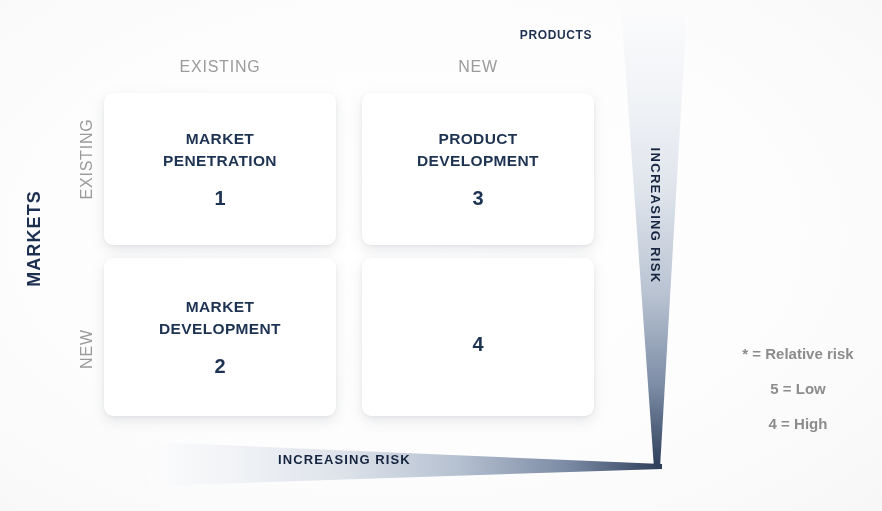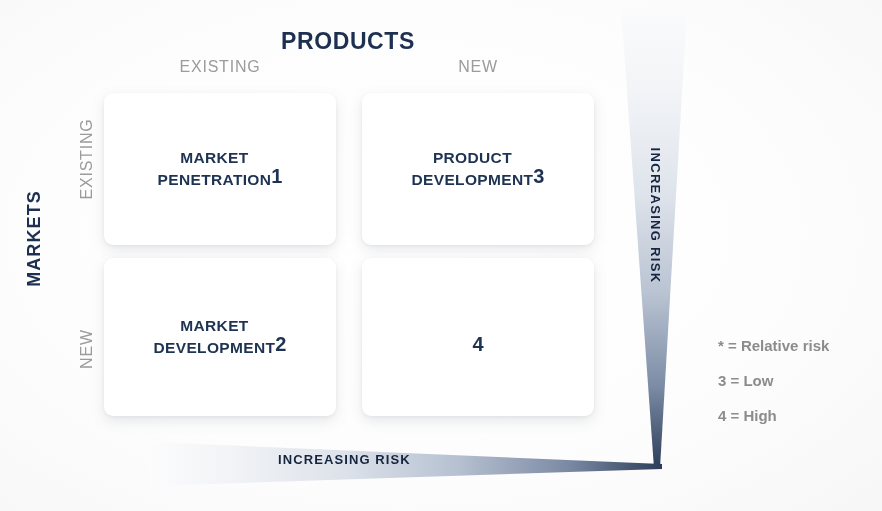--- a/index.html
+++ b/index.html
@@ -21,22 +21,22 @@
     background:
       radial-gradient(ellipse 700px 420px at 46% 46%, #ffffff 0%, #fdfdfd 55%, #f6f6f7 100%);
   }
 
   
   .products-title {
     position: absolute;
     left: 104px;
     top: 28px;
     width: 488px;
-    text-align: center;
-    font-size: 23px;
+    text-align: right;
+    font-size: 12px;
     font-weight: bold;
     letter-spacing: 0.6px;
     color: #1e3050;
   }
   .col-label {
     position: absolute;
     top: 58px;
     font-size: 16px;
     font-weight: normal;
     letter-spacing: 0.8px;
@@ -74,21 +74,21 @@
   .row-new      { left: 17px; top: 340px; width: 140px; }
 
   
   .card {
     position: absolute;
     background: #ffffff;
     border-radius: 9px;
     box-shadow: 0 5px 13px rgba(120,124,134,0.17),
                 0 1px 3px rgba(120,124,134,0.10);
     display: flex;
-    flex-direction: row;
+    flex-direction: column;
     align-items: center;
     justify-content: center;
   }
   .card-q1 { left: 104px; top: 93px;  width: 232px; height: 152px; }
   .card-q3 { left: 362px; top: 93px;  width: 232px; height: 152px; justify-content: center; }
   .card-q2 { left: 104px; top: 258px; width: 232px; height: 158px; }
   .card-q4 { left: 362px; top: 258px; width: 232px; height: 158px; }
 
   .card-title {
     font-size: 15.5px;
@@ -148,22 +148,23 @@
     font-weight: bold;
     letter-spacing: 1.1px;
     color: #16253f;
     white-space: nowrap;
   }
 
   
   .legend {
     position: absolute;
     left: 718px;
-    top: 338px;
+    top: 346px;
     width: 160px;
+    text-align: center;
   }
   .legend-row {
     font-size: 15px;
     font-weight: bold;
     color: #8c8c8e;
     line-height: 1;
     margin-bottom: 20px;
     white-space: nowrap;
   }
   .legend-row:last-child { margin-bottom: 18px; }
@@ -236,17 +237,17 @@
           <stop offset="100%" stop-color="#2c3d59"></stop>
         </linearGradient>
       </defs>
       <polygon points="0,2 512,24 512,29 0,46" fill="url(#gradH)"></polygon>
     </svg>
     <div class="wedge-h-label">INCREASING RISK</div>
   </div>
 
   <div class="legend">
     <div class="legend-row">* = Relative risk</div>
-    <div class="legend-row">3 = Low</div>
+    <div class="legend-row">5 = Low</div>
     <div class="legend-row">4 = High</div>
   </div>
 
 </div>
 
 </body></html>

